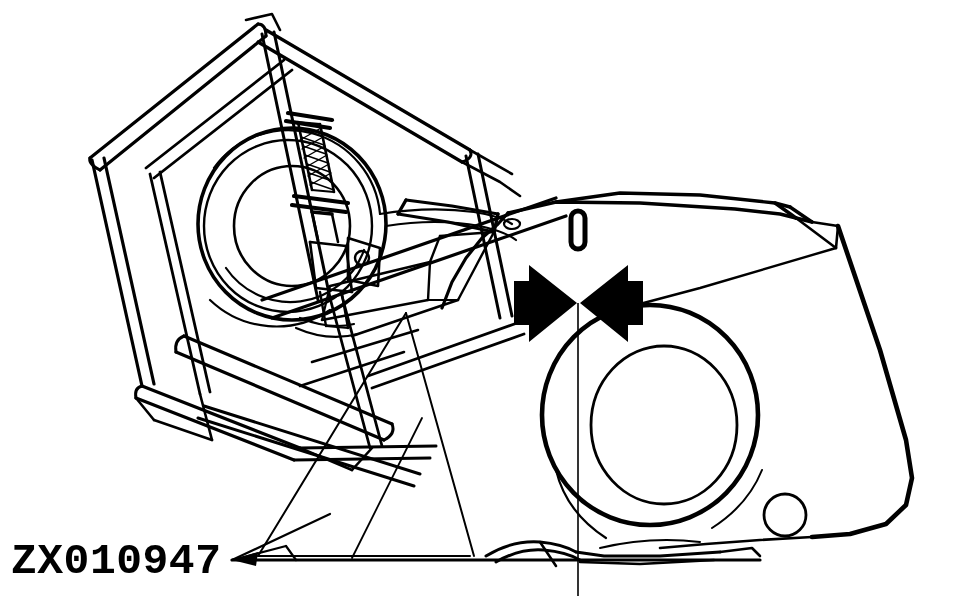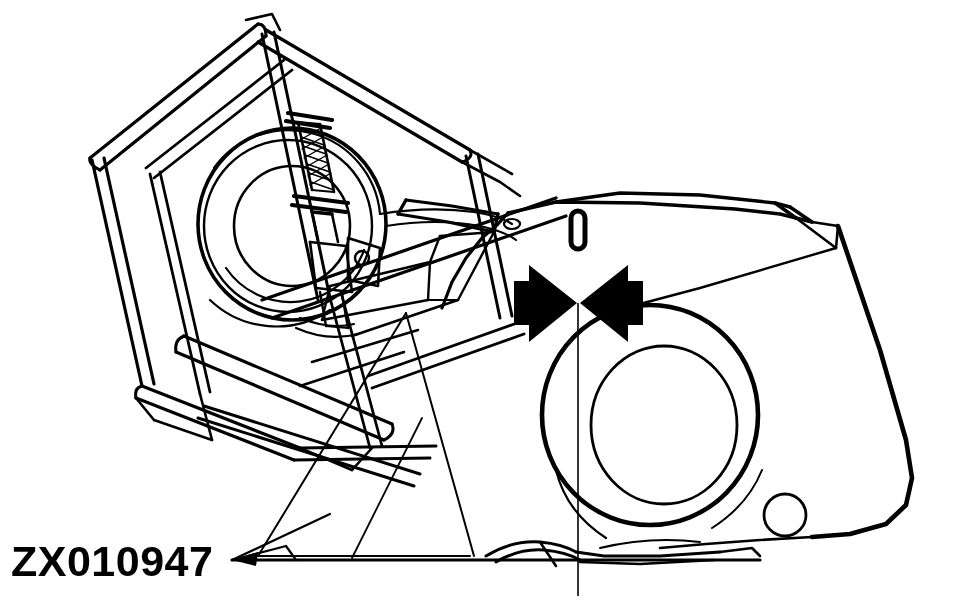--- a/index.html
+++ b/index.html
@@ -2,21 +2,21 @@
 <html><head>
 <meta charset="utf-8">
 <style>
   html,body{margin:0;padding:0;background:#ffffff;}
   body{width:954px;height:600px;overflow:hidden;
        font-family:"Liberation Sans",sans-serif;}
   #figure{position:relative;width:954px;height:600px;background:#ffffff;}
   #figure svg{display:block;position:absolute;left:0;top:0;}
   .part-label{
     position:absolute;
-    font-family:Liberation Sans, sans-serif;
+    font-family:Liberation Mono, monospace;
     font-weight:bold;
     font-size:43px;
     letter-spacing:0.5px;
     color:#000000;
     left:11px;
     top:540px;
     line-height:1;
     white-space:nowrap;
     -webkit-font-smoothing:none;
   }

